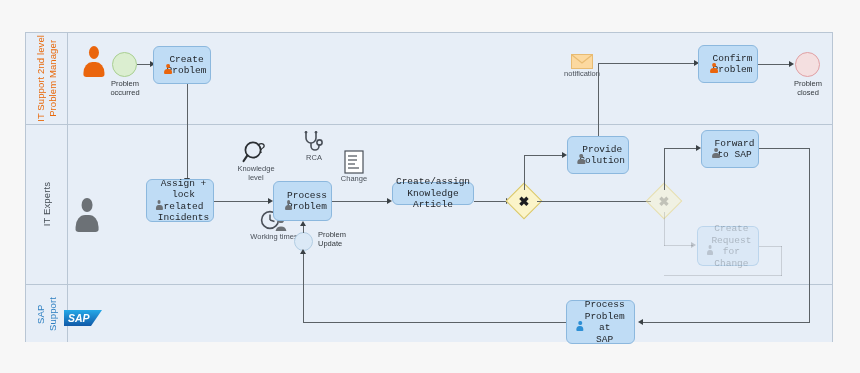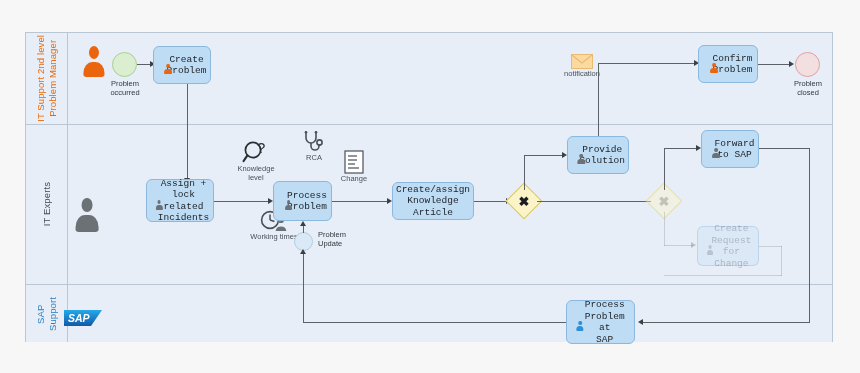--- a/index.html
+++ b/index.html
@@ -375,21 +375,21 @@
   <div class="conn v" style="left:303px; top:224px; height:9px;"></div>
   <div class="arrow up" style="left:300px; top:221px;"></div>
 
   <div class="conn v" style="left:303px; top:251px; height:72px;"></div>
   <div class="arrow up" style="left:300px; top:249px;"></div>
   <div class="conn h" style="left:303px; top:322px; width:265px;"></div>
 
   <div class="conn h" style="left:332px; top:201px; width:57px;"></div>
   <div class="arrow right" style="left:387px; top:198px;"></div>
 
-  <div class="task" style="left:392px; top:182px; width:82px; height:38px;">
+  <div class="task" style="left:392px; top:182px; width:82px; height:23px;">
     <span class="task-icon person" style="color:#6c7176;">
       <i class="head"></i>
         <i class="body"></i>
     </span>
     <span class="tlabel" style="white-space: pre-line;">Create/assign
 Knowledge Article</span>
   </div>
 
   <div class="conn h" style="left:474px; top:201px; width:34px;"></div>
   <div class="arrow right" style="left:506px; top:198px;"></div>

